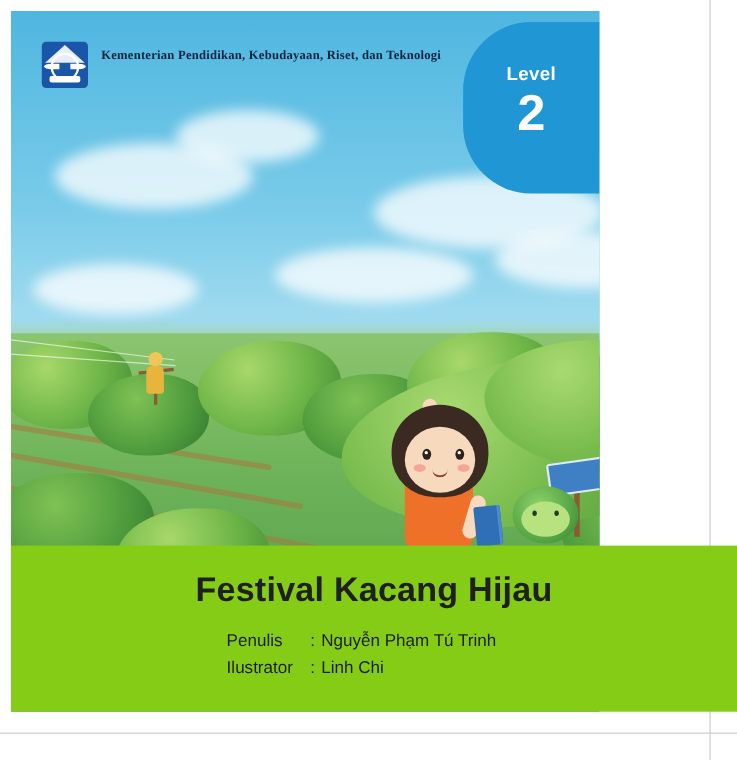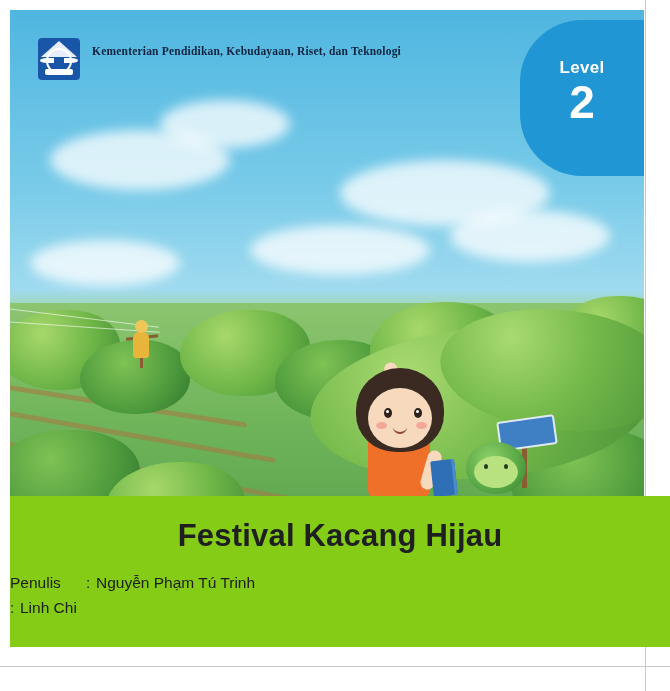--- a/index.html
+++ b/index.html
@@ -36,21 +36,21 @@
     right: 0;
     height: 1px;
     background: #c9c9c9;
   }
 
   
   #cover {
     position: absolute;
     left: 10px;
     top: 10px;
-    width: 634px;
+    width: 535px;
     height: 637px;
     overflow: hidden;
     background: #6fc3e8;
     text-decoration: underline;
   }
 
   
   .sky {
     position: absolute;
     left: 0; top: 0;
@@ -338,20 +338,21 @@
   }
   #book-title {
     text-align: center;
     font-size: 31px;
     font-weight: bold;
     letter-spacing: .2px;
     padding-top: 22px;
   }
   #credits {
     margin-top: 16px;
+    padding-left: 196px;
     font-size: 15.5px;
     line-height: 25px;
     color: #1d1d1d;
   }
   .credit-row {
     display: flex;
   }
   .credit-label {
     width: 76px;
     flex: 0 0 76px;
@@ -455,19 +456,20 @@
 
   <div id="title-band">
     <div id="book-title">Festival Kacang Hijau</div>
     <div id="credits">
       <div class="credit-row">
         <span class="credit-label">Penulis</span>
         <span class="credit-sep">:</span>
         <span>Nguyễn Phạm Tú Trinh</span>
       </div>
       <div class="credit-row">
+        <span class="credit-label">Ilustrator</span>
         <span class="credit-sep">:</span>
         <span>Linh Chi</span>
       </div>
     </div>
   </div>
 
 </div>
 
 </body></html>

